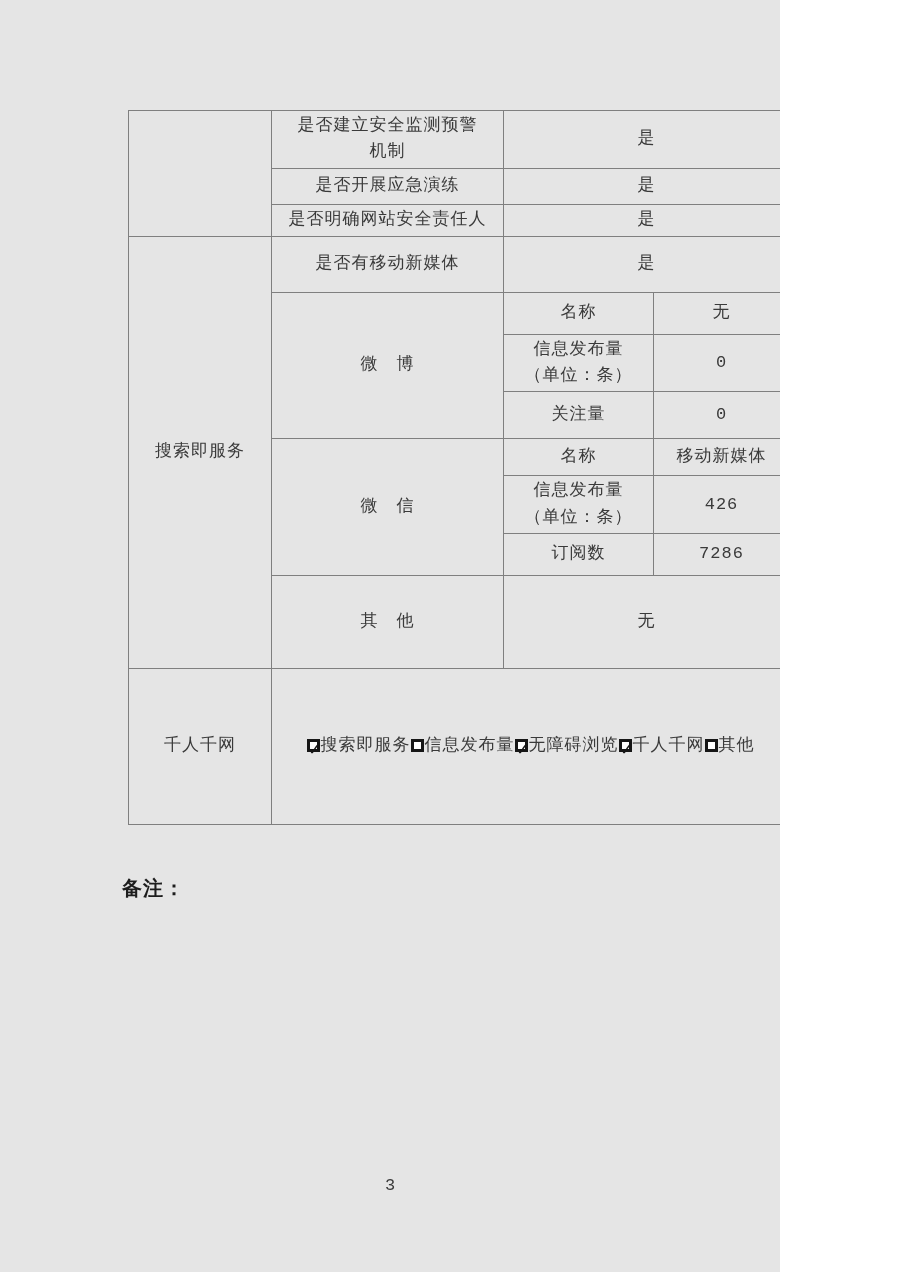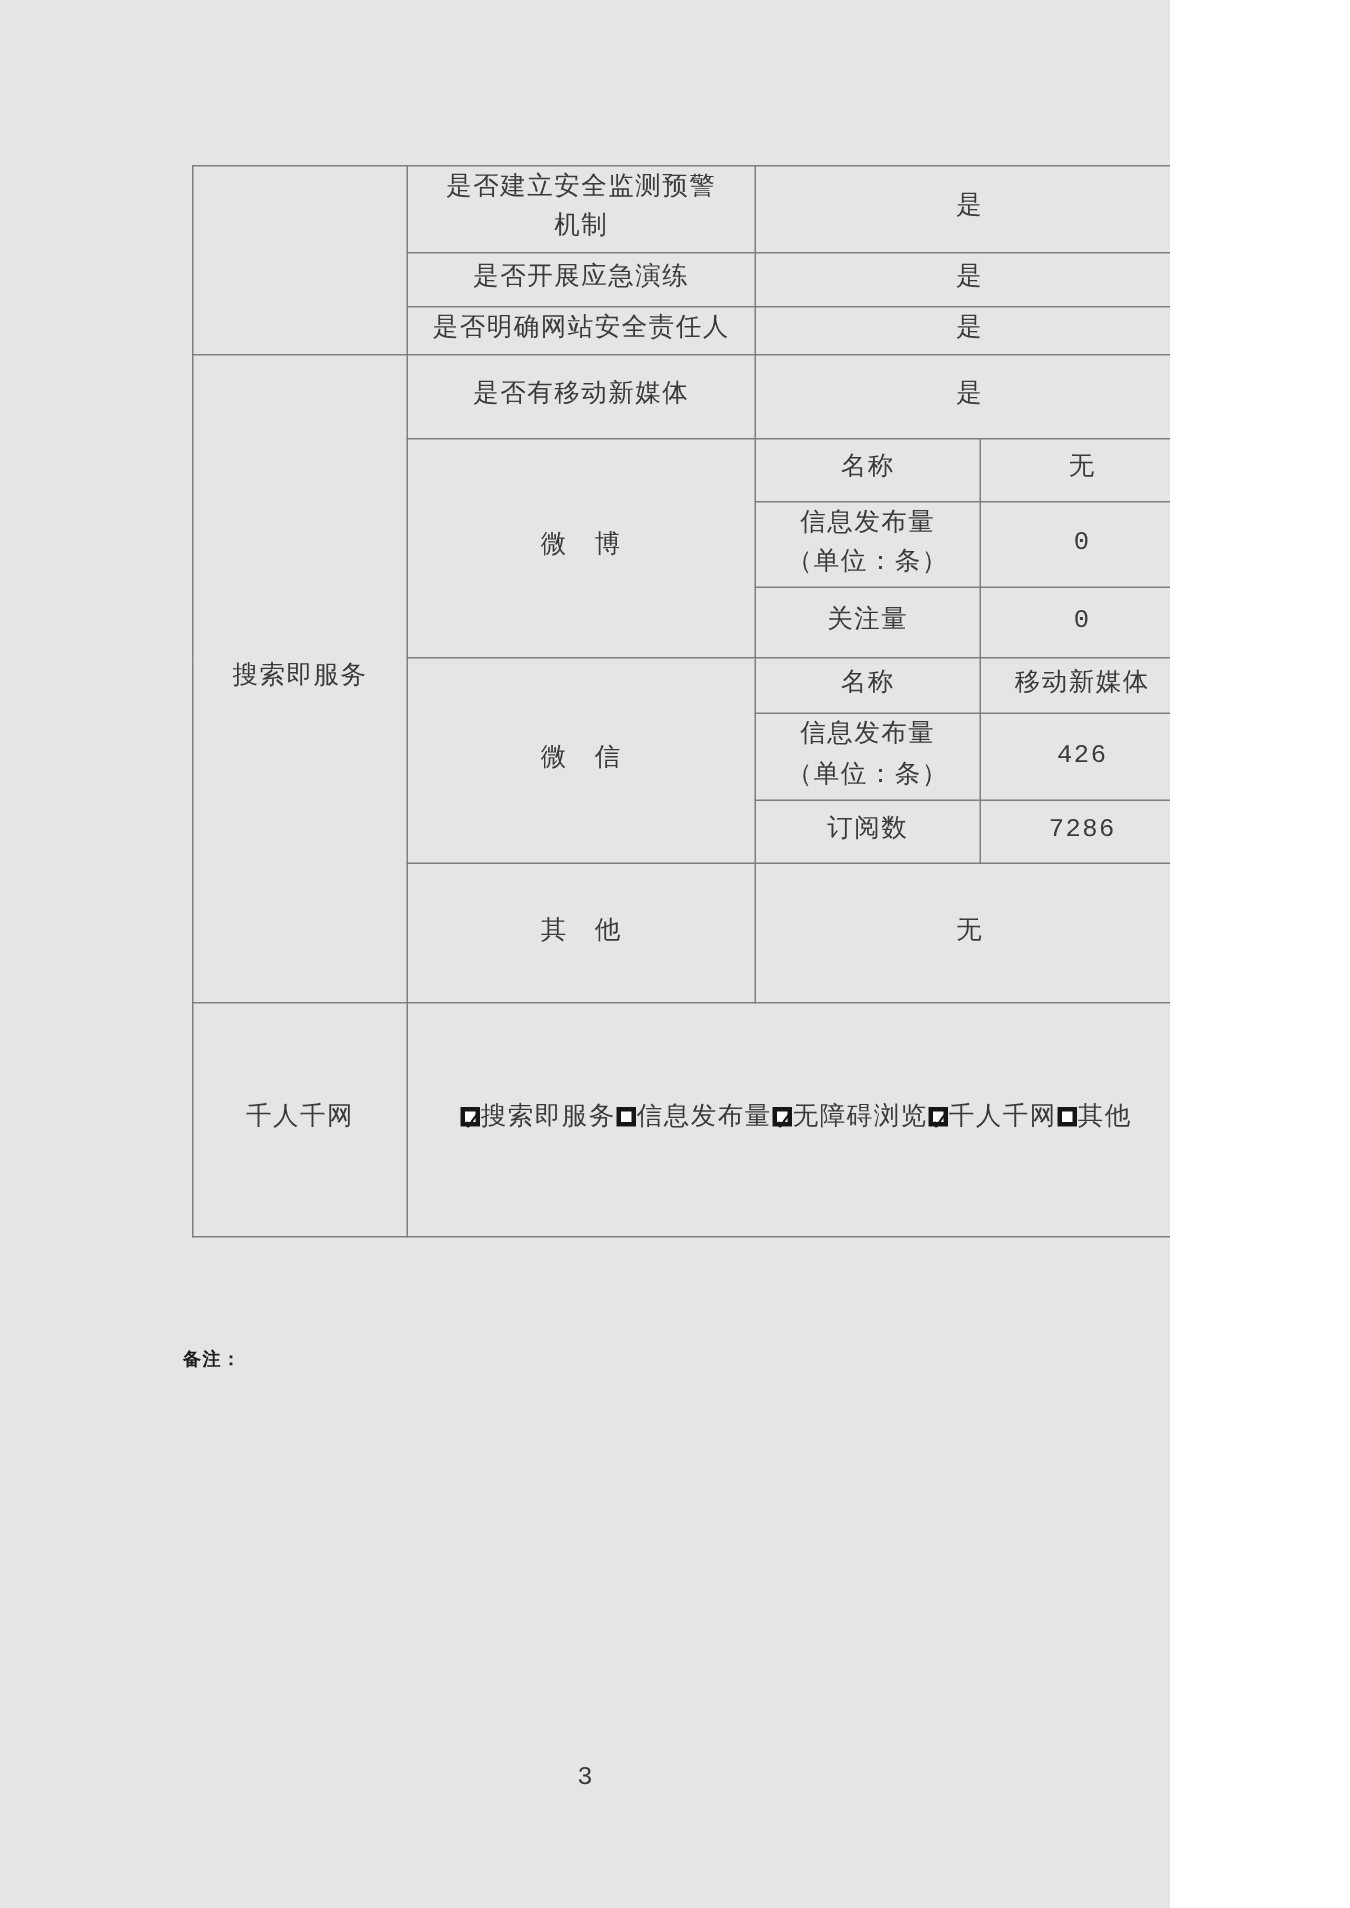--- a/index.html
+++ b/index.html
@@ -62,22 +62,22 @@
     left: -2px;
     top: -7px;
     font-size: 18px;
     font-weight: bold;
     color: #161616;
     font-family: "DejaVu Sans", sans-serif;
   }
   .notes {
     position: absolute;
     left: 122px;
-    top: 898px;
-    font-size: 12px;
+    top: 875px;
+    font-size: 20px;
     font-weight: bold;
     letter-spacing: 1px;
     color: #1d1d1d;
   }
   .page-number {
     position: absolute;
     left: 0;
     top: 1176px;
     width: 100%;
     text-align: center;

